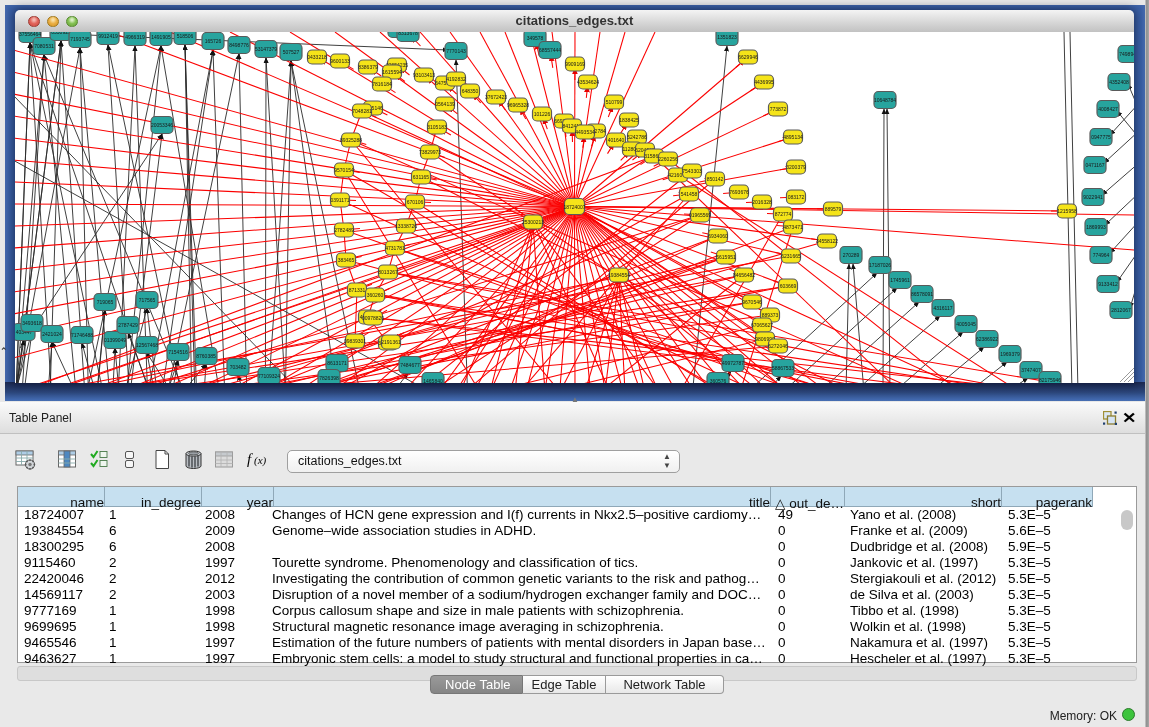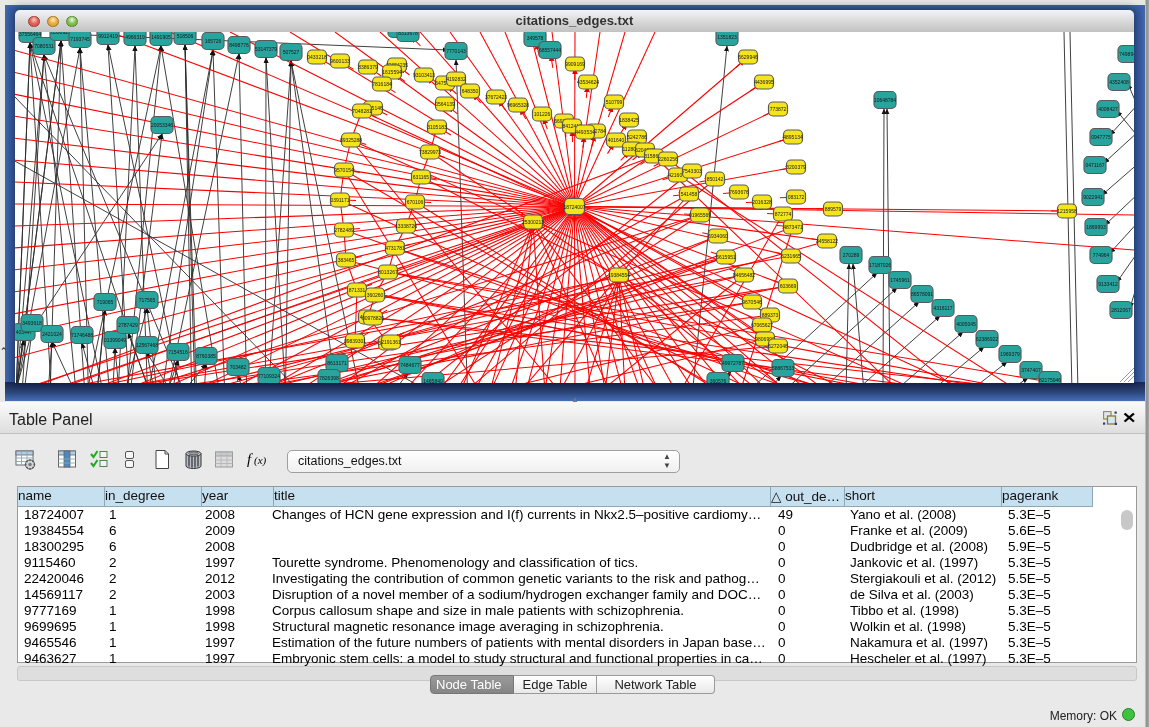--- a/index.html
+++ b/index.html
@@ -9,40 +9,40 @@
 #titlebar{position:absolute;left:0;top:0;width:100%;height:22px;border-radius:5px 5px 0 0;background:linear-gradient(#f4f4f4,#d0d0d0 70%,#c2c2c2);border-bottom:1px solid #8e8e8e}
 #title{position:absolute;left:0;right:0;top:3px;text-align:center;font-size:13px;font-weight:bold;color:#333}
 .tl{position:absolute;top:5.5px;width:9.5px;height:9.5px;border-radius:50%;}
 #tl1{left:13px;background:radial-gradient(circle at 50% 32%,#f2b5ae 0 12%,#e2655c 48%,#cc4a41 100%);border:1px solid #9e3b33}
 #tl2{left:32px;background:radial-gradient(circle at 50% 32%,#f8dea2 0 12%,#eaaf45 48%,#d59422 100%);border:1px solid #a1781c}
 #tl3{left:51px;background:radial-gradient(circle at 50% 32%,#d8edc2 0 12%,#85c254 48%,#67a13a 100%);border:1px solid #588a31}
 #net{position:absolute;left:15px;top:32px}
 #caret{position:absolute;left:571px;top:397px;width:9px;height:6px;color:#777;font-size:8px;line-height:6px}
 #tp{position:absolute;left:0;top:402px;width:1145px;height:325px;background:#e9e9e9}
 #tphead{position:absolute;left:0;top:0;width:100%;height:31px;background:linear-gradient(#fafafa,#dedede);border-bottom:1px solid #c0c0c0}
-#tphead .t{position:absolute;left:9px;top:9px;font-size:16px;color:#222}
+#tphead .t{position:absolute;left:9px;top:9px;font-size:12px;color:#222}
 
 
 #clx{position:absolute;left:1123px;top:7px;font-size:15px;font-weight:900;color:#000;transform:scaleX(1.15)}
 #toolbar{position:absolute;left:0;top:32px;width:100%;height:50px}
 .ti{position:absolute;top:15px}
 #dd{position:absolute;left:287px;top:16px;width:391px;height:21px;background:linear-gradient(#ffffff,#f0f0f0);border:1px solid #9f9f9f;border-radius:5px}
 #dd .txt{position:absolute;left:10px;top:3px;font-size:12.5px;color:#111}
 #dd .ar{position:absolute;right:8px;top:1px;font-size:8px;color:#444;line-height:9px}
 #tbl{position:absolute;left:17px;top:84px;width:1118px;height:175px;background:#fff;border:1px solid #9a9a9a}
 #thead{position:absolute;left:0;top:0;width:1075px;height:19px;background:#c6e0f0;border-bottom:1px solid #8fa8b8}
-.th{position:absolute;top:0;height:19px;box-sizing:border-box;border-right:1px solid #8fa8b8;font-size:13.5px;color:#111;text-align:left;padding-top:1px}
+.th{position:absolute;top:0;height:19px;box-sizing:border-box;border-right:1px solid #8fa8b8;font-size:13.5px;color:#111;text-align:right;padding-top:8px}
 #tbody{position:absolute;left:0;top:20px;width:1075px}
 .tr{position:relative;height:16px;white-space:nowrap}
 .tr div{position:absolute;top:0;font-size:13.5px;color:#000;overflow:hidden;line-height:16px}
 .c0{left:6px;width:80px}.c1{left:91px;width:93px}.c2{left:187px;width:69px}.c3{left:254px;width:494px}.c4{left:760px;width:72px}.c5{left:832px;width:156px}.c6{left:990px;width:86px}
 #vsb{position:absolute;right:3px;top:23px;width:12px;height:20px;background:#c8c8c8;border-radius:6px}
 #hsb{position:absolute;left:17px;top:264px;width:1118px;height:13px;background:#dedede;border:1px solid #c8c8c8;border-radius:3px}
 #tabs{position:absolute;left:430px;top:675px;height:19px;display:flex;font-size:13px}
-#tabs div{box-sizing:border-box;border:1px solid #9a9a9a;padding:1px 11px 0 5px;background:linear-gradient(#ffffff,#e8e8e8);color:#222;border-left:none}
+#tabs div{box-sizing:border-box;border:1px solid #9a9a9a;padding:1px 11px 0 14px;background:linear-gradient(#ffffff,#e8e8e8);color:#222;border-left:none}
 #tabs div:first-child{border-radius:4px 0 0 4px;background:linear-gradient(#9a9a9a,#858585);color:#fff;border:1px solid #777}
 #tabs div:last-child{border-radius:0 4px 4px 0;padding:1px 17px 16px 17px}
 #tabs div:nth-child(2){padding:1px 9px 0 9px}
 #status{position:absolute;right:32px;top:709px;font-size:12px;color:#222}
 #gdot{position:absolute;right:14px;top:708px;width:11px;height:11px;border-radius:50%;background:#3dc43d;border:1.5px solid #2d7a2d}
 #redge{position:absolute;right:0px;top:0px;width:4px;height:727px;background:linear-gradient(90deg,#d0d0d0,#8f8f8f 40%,#a8a8a8)}
 </style></head><body>
 <div id="desktop"></div>
 <div id="dstrip"></div>
 <div id="win">
@@ -1081,20 +1081,21 @@
           <div class="c2">2008</div>
           <div class="c3">Changes of HCN gene expression and I(f) currents in Nkx2.5–positive cardiomy…</div>
           <div class="c4">49</div>
           <div class="c5">Yano et al. (2008)</div>
           <div class="c6">5.3E–5</div>
         </div>
 <div class="tr">
           <div class="c0">19384554</div>
           <div class="c1">6</div>
           <div class="c2">2009</div>
+          <div class="c3">Genome–wide association studies in ADHD.</div>
           <div class="c4">0</div>
           <div class="c5">Franke et al. (2009)</div>
           <div class="c6">5.6E–5</div>
         </div>
 <div class="tr">
           <div class="c0">18300295</div>
           <div class="c1">6</div>
           <div class="c2">2008</div>
           <div class="c4">0</div>
           <div class="c5">Dudbridge et al. (2008)</div>

